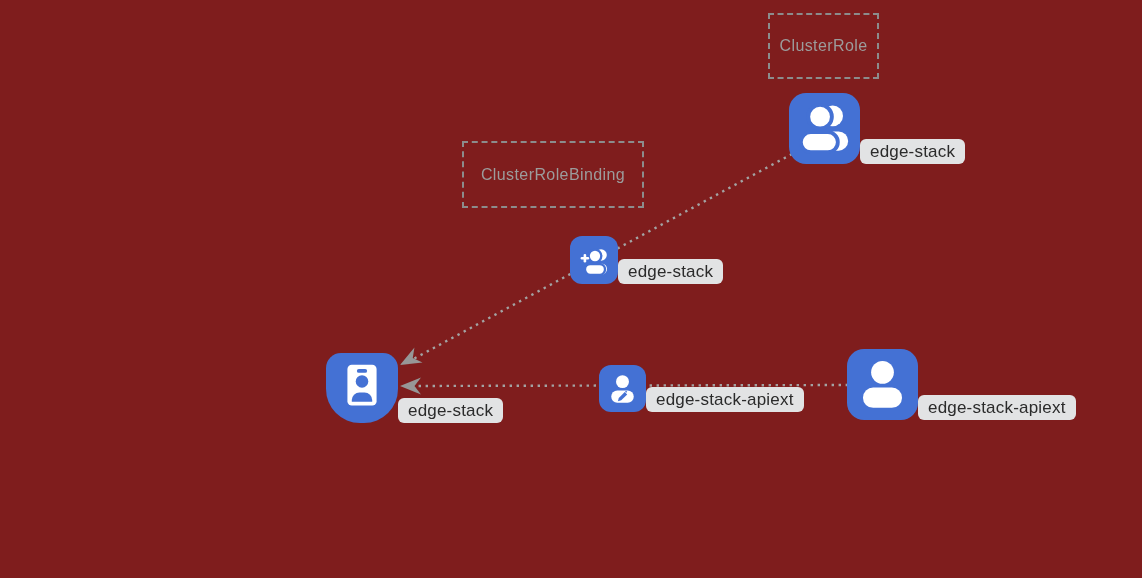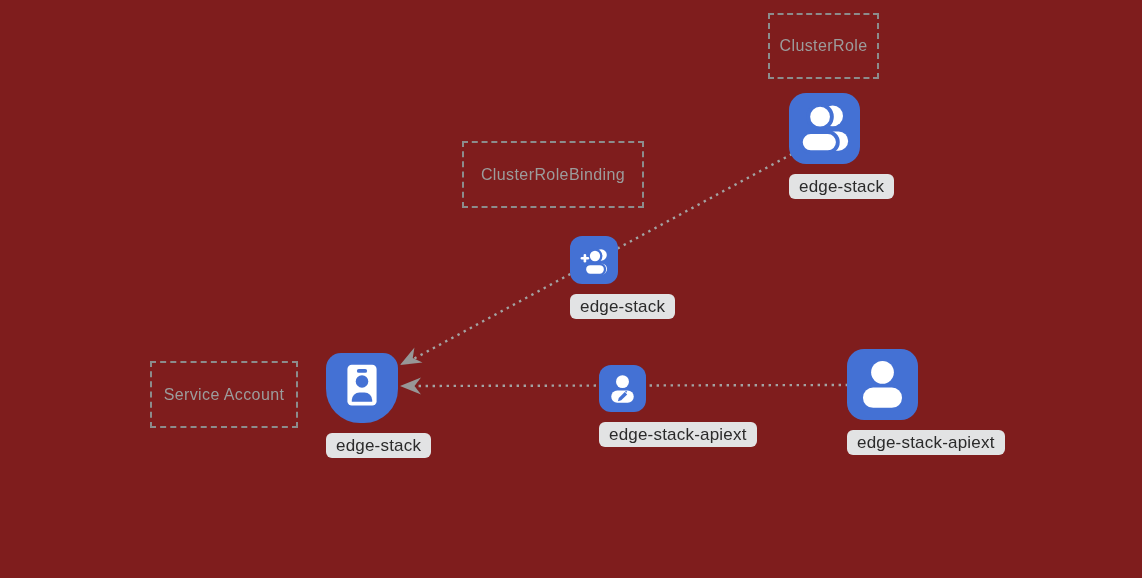--- a/index.html
+++ b/index.html
@@ -28,22 +28,22 @@
     align-items:center;
     justify-content:center;
     color:#9c9c9c;
     font-size:16px;
     letter-spacing:0.4px;
     z-index:2;
   }
   .node {
     position:absolute;
     display:flex;
-    flex-direction:column;
-    align-items:flex-start;
+    flex-direction:row;
+    align-items:flex-end;
     z-index:3;
   }
   .icon-tile {
     background:#4471d4;
     display:flex;
     align-items:center;
     justify-content:center;
   }
   .node-label {
     margin-top:10px;
@@ -67,23 +67,20 @@
     <line x1="848" y1="385" x2="407" y2="386" stroke="#a3a3a3" stroke-width="2.4" stroke-dasharray="2.4 4.6"></line>
     <path d="M0 0 L21 -8.5 L14.5 0 L21 8.5 Z" fill="#979797" transform="translate(400,365) rotate(-28.4)"></path>
     <path d="M0 0 L21 -8.5 L14.5 0 L21 8.5 Z" fill="#979797" transform="translate(400,386)"></path>
   </svg>
 
   <div class="type-box" style="left:768px; top:13px; width:111px; height:66px;">
     <span>ClusterRole</span>
   </div>
   <div class="type-box" style="left:462px; top:141px; width:182px; height:67px;text-align:center;">
     <span>ClusterRoleBinding</span>
-  </div>
-  <div class="type-box" style="left:150px; top:361px; width:148px; height:67px;">
-    <span>Service Account</span>
   </div>
 
   <div class="node" style="left:789px; top:93px;">
     <div class="icon-tile" style="width:71px; height:71px; border-radius:17px;">
       <svg width="71" height="71" viewBox="0 0 48 48">
         <circle cx="29.5" cy="15.5" r="7" fill="#ffffff"></circle>
         <rect x="21" y="26" width="19" height="13" rx="6.5" fill="#ffffff"></rect>
         <circle cx="21" cy="16" r="8" fill="#ffffff" stroke="#4471d4" stroke-width="2.6"></circle>
         <rect x="8" y="26.5" width="25" height="13.5" rx="6.7" fill="#ffffff" stroke="#4471d4" stroke-width="2.6"></rect>
       </svg>

